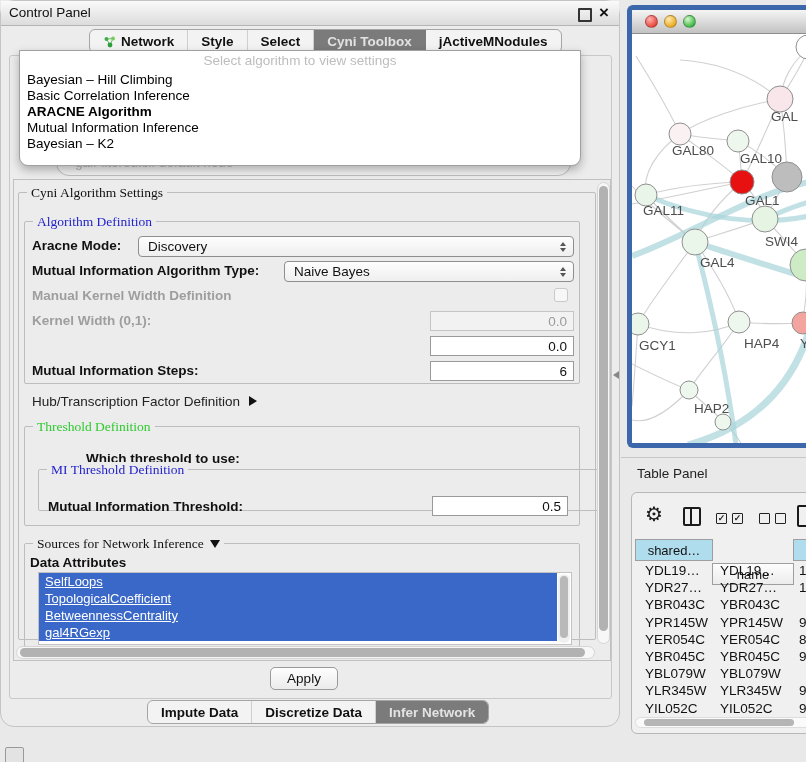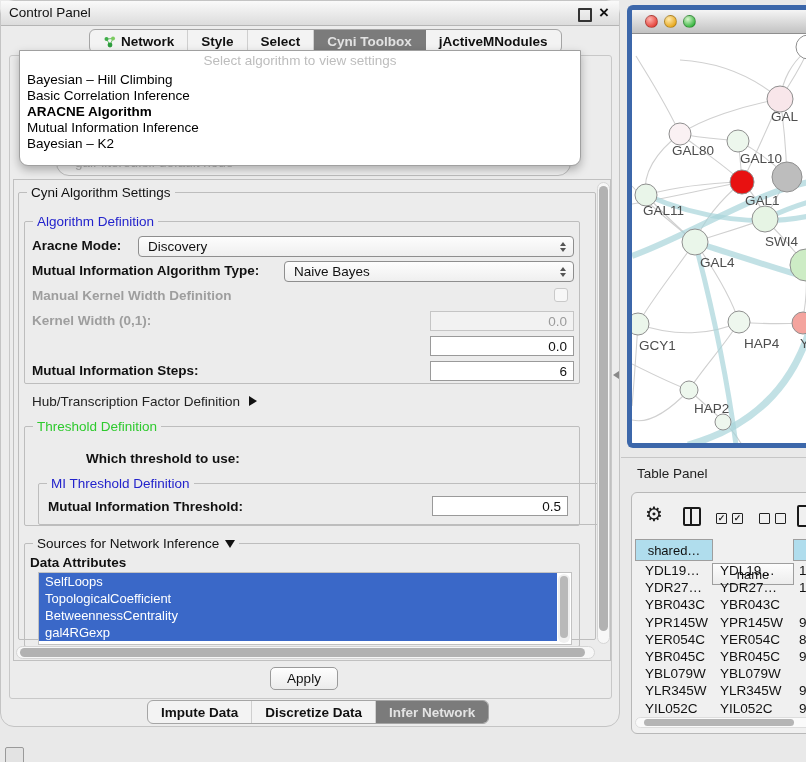--- a/index.html
+++ b/index.html
@@ -35,21 +35,21 @@
   
   .dd{position:absolute;left:18px;top:49px;width:560px;height:114px;background:#fff;
       border:1px solid #a0a0a0;border-radius:0 0 9px 9px;box-shadow:0 4px 10px rgba(0,0,0,.28);z-index:40;overflow:hidden;}
   .dd-ph{height:19px;padding-top:2px;text-align:center;color:#bdbdbd;font-size:13.5px;}
   .dd-item{height:16px;line-height:16px;padding-left:7px;font-size:13.5px;color:#000;white-space:nowrap;}
   .dd-bold{font-weight:bold;}
 
   
   .scrollpane{position:absolute;left:12px;top:178px;width:598px;height:482px;background:#ececec;
       border:1px solid #c0c0c0;box-sizing:border-box;overflow:hidden;}
-  .fs{position:absolute;border:1px solid #bdbdbd;border-radius:2px;box-sizing:border-box;}
+  .fs{position:absolute;border:1px solid #bdbdbd;border-radius:2px;box-sizing:border-box;font-family:Liberation Serif, serif;}
   .fs-legend{position:absolute;top:-8px;left:8px;background:#ececec;padding:0 4px;font-size:13.5px;color:#111;
       display:flex;align-items:center;gap:6px;white-space:nowrap;}
   .leg-blue{color:#2323cc;}
   .leg-green{color:#2eca2e;}
   .lbl{position:absolute;height:20px;line-height:20px;font-size:13.5px;font-weight:bold;color:#111;white-space:nowrap;}
   .lbl.dis{color:#9e9e9e;}
   .field{position:absolute;height:20px;box-sizing:border-box;border:1px solid #9a9a9a;background:#fff;
       font-size:13.5px;color:#111;display:flex;align-items:center;justify-content:flex-end;padding:0 6px;}
   .field.dis{background:#f2f2f2;color:#9b9b9b;border-color:#c5c5c5;}
   .combo{position:absolute;height:21px;box-sizing:border-box;border:1px solid #8e8e8e;border-radius:4px;
@@ -58,21 +58,21 @@
   .combo-spin{position:absolute;right:7px;top:0;bottom:0;display:flex;flex-direction:column;justify-content:center;gap:2px;}
   .combo-spin i{display:block;width:0;height:0;border-left:3.5px solid transparent;border-right:3.5px solid transparent;}
   .combo-spin .up{border-bottom:4px solid #555;}
   .combo-spin .dn{border-top:4px solid #555;}
   .cb{position:absolute;width:14px;height:14px;border:1px solid #c9c9c9;border-radius:3px;background:#f7f7f7;box-sizing:border-box;}
   .tri-right{width:0;height:0;border-top:5px solid transparent;border-bottom:5px solid transparent;border-left:8px solid #111;}
   .tri-down{width:0;height:0;border-left:5px solid transparent;border-right:5px solid transparent;border-top:8px solid #111;}
   .hub-row{position:absolute;display:flex;align-items:center;gap:9px;font-size:13.5px;color:#222;}
 
   .attr-list{position:absolute;background:#fff;border:1px solid #c2c2c2;box-sizing:border-box;overflow:hidden;}
-  .attr-item{height:17px;line-height:17px;padding-left:6px;margin-right:14px;font-size:13px;color:#fff;background:#3a68c8;white-space:nowrap;}
+  .attr-item{height:17px;line-height:17px;padding-left:6px;margin-right:14px;font-size:13px;color:#fff;background:#3a68c8;white-space:nowrap;text-decoration:underline;}
   .attr-vsb{position:absolute;right:1px;top:1px;width:12px;bottom:1px;background:#f0f0f0;border-radius:6px;}
   .attr-vsb i{position:absolute;left:2px;top:2px;width:8px;height:62px;background:#b9b9b9;border-radius:4px;display:block;}
 
   .vsb{position:absolute;background:#f7f7f7;border:1px solid #d5d5d5;border-radius:7px;box-sizing:border-box;}
   .vsb i{position:absolute;left:1px;top:3px;width:9px;background:#b2b2b2;border-radius:5px;display:block;}
   .hsb{position:absolute;background:#f7f7f7;border:1px solid #d5d5d5;border-radius:7px;box-sizing:border-box;}
   .hsb i{position:absolute;top:1px;left:3px;height:9px;background:#b2b2b2;border-radius:5px;display:block;}
 
   .apply-btn{position:absolute;left:269px;top:666px;width:68px;height:23px;border:1px solid #9a9a9a;border-radius:5px;
       background:linear-gradient(#fefefe,#ebebeb);font-size:13.5px;color:#111;text-align:center;line-height:22px;box-sizing:border-box;}
@@ -222,21 +222,21 @@
         <span>Hub/Transcription Factor Definition</span>
         <span class="tri-right"></span>
       </div>
 
       <div class="fs" style="left:10px;top:246px;width:556px;height:100px;">
         <span class="fs-legend leg-green">Threshold Definition</span>
       </div>
 
       <span class="lbl" style="left:72px;top:269px;">Which threshold to use:</span>
 
-      <div class="fs" style="left:24px;top:303px;width:566px;height:42px;">
+      <div class="fs" style="left:24px;top:289px;width:566px;height:42px;">
         <span class="fs-legend leg-blue">MI Threshold Definition</span>
       </div>
 
       <span class="lbl" style="left:34px;top:317px;">Mutual Information Threshold:</span>
       <div class="field" style="left:418px;top:316px;width:136px;">
         <span>0.5</span>
       </div>
 
       <div class="fs" style="left:10px;top:363px;width:556px;height:104px;">
         <span class="fs-legend">

